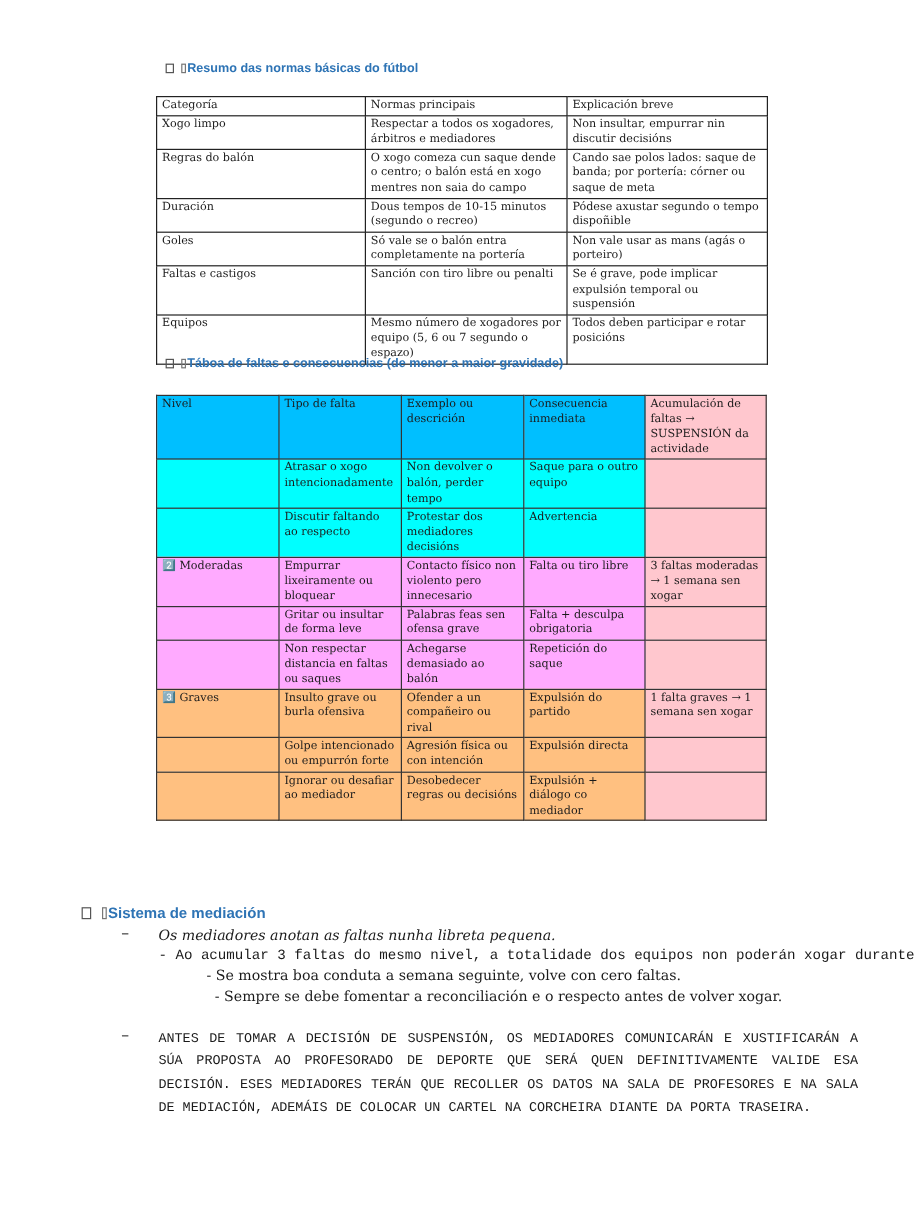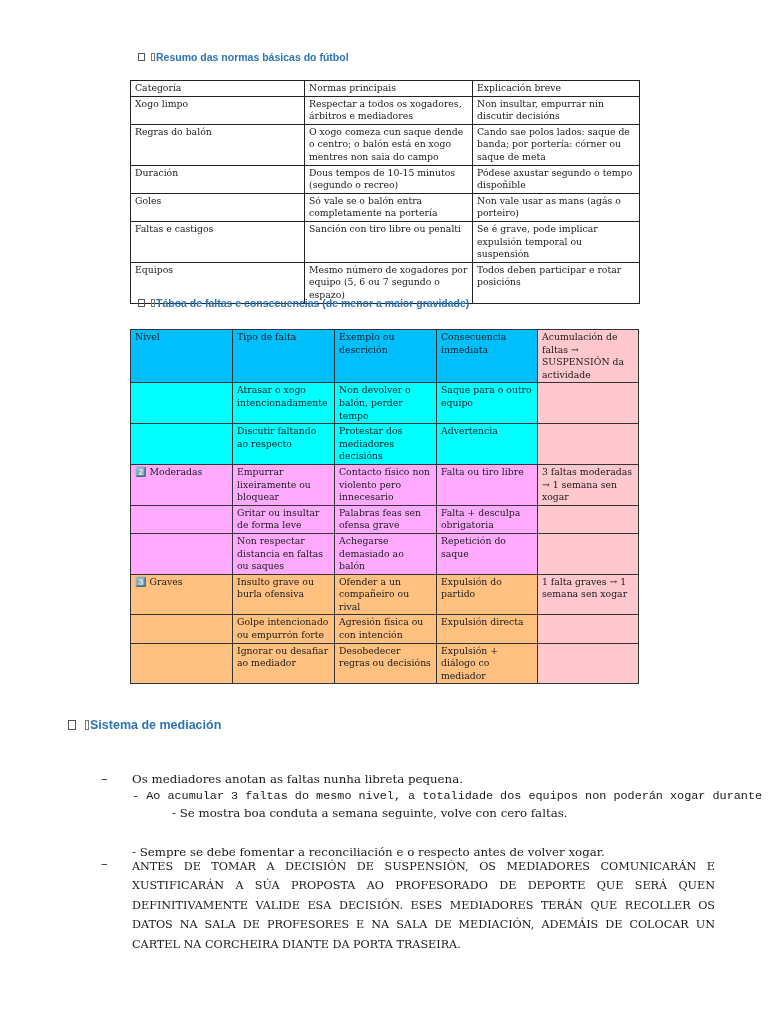--- a/index.html
+++ b/index.html
@@ -16,25 +16,25 @@
        font-family: "DejaVu Serif", serif; font-size: 9.3px; line-height: 12.6px; color: #1a1a1a; }
   #rules-table { left: 130px; top: 80px; width: 509px; }
   #rules-table td { border-color: #222; }
   #fouls-table { left: 130px; top: 329px; width: 508px; padding-left: 40px; }
   #fouls-table td { font-size: 9.3px; line-height: 12.6px; }
   .c-head { background: #00bfff; }
   .c-leve { background: #00ffff; }
   .c-mod { background: #ffaaff; }
   .c-grave { background: #ffc080; }
   .c-acc { background: #ffc7ce; }
-  .med-heading { left: 68px; top: 718px; font-size: 12.5px; }
+  .med-heading { left: 68px; top: 754px; font-size: 12.5px; }
   .dash { position: absolute; font-size: 13px; }
   .med-line { position: absolute; left: 132px; font-size: 11.8px; white-space: nowrap; line-height: 17px; }
   .caps-block { position: absolute; left: 132px; top: 857px; width: 583px; font-size: 11.2px;
-                line-height: 19.4px; text-align: justify; text-align-last: left; }
+                line-height: 19.4px; text-align: justify; text-align-last: left; font-family: Liberation Mono, monospace; }
 </style>
 </head>
 <body>
 
 <div class="heading" style="left:138px; top:51px;">
   <span class="box"></span>
   <span class="box2"></span>
   <span>Resumo das normas básicas do fútbol</span>
 </div>
 
@@ -167,19 +167,19 @@
 </tbody>
   </table>
 
 <div class="heading med-heading">
   <span class="box" style="width:8px;height:10px;margin-right:9px;"></span>
   <span class="box2" style="height:10px;"></span>
   <span>Sistema de mediación</span>
 </div>
 
 <span class="dash" style="left:101px; top:771px;">–</span>
-<div class="med-line" style="top:771px;">Os mediadores anotan as faltas nunha libreta pequena.</div>
+<div class="med-line" style="top:771px;font-style:italic;">Os mediadores anotan as faltas nunha libreta pequena.</div>
 <div class="med-line" style="top:788px;font-family:Liberation Mono, monospace;">- Ao acumular 3 faltas do mesmo nivel, a totalidade dos equipos non poderán xogar durante 1 semana.</div>
 <div class="med-line" style="top:805px;margin-left:40px;">- Se mostra boa conduta a semana seguinte, volve con cero faltas.</div>
-<div class="med-line" style="top:844px;">- Sempre se debe fomentar a reconciliación e o respecto antes de volver xogar.</div>
+<div class="med-line" style="top:822px;margin-left:47px;">- Sempre se debe fomentar a reconciliación e o respecto antes de volver xogar.</div>
 
 <span class="dash" style="left:101px; top:856px;">–</span>
 <div class="caps-block">ANTES DE TOMAR A DECISIÓN DE SUSPENSIÓN, OS MEDIADORES COMUNICARÁN E XUSTIFICARÁN A SÚA PROPOSTA AO PROFESORADO DE DEPORTE QUE SERÁ QUEN DEFINITIVAMENTE VALIDE ESA DECISIÓN. ESES MEDIADORES TERÁN QUE RECOLLER OS DATOS NA SALA DE PROFESORES E NA SALA DE MEDIACIÓN, ADEMÁIS DE COLOCAR UN CARTEL NA CORCHEIRA DIANTE DA PORTA TRASEIRA.</div>
 
 </body></html>

